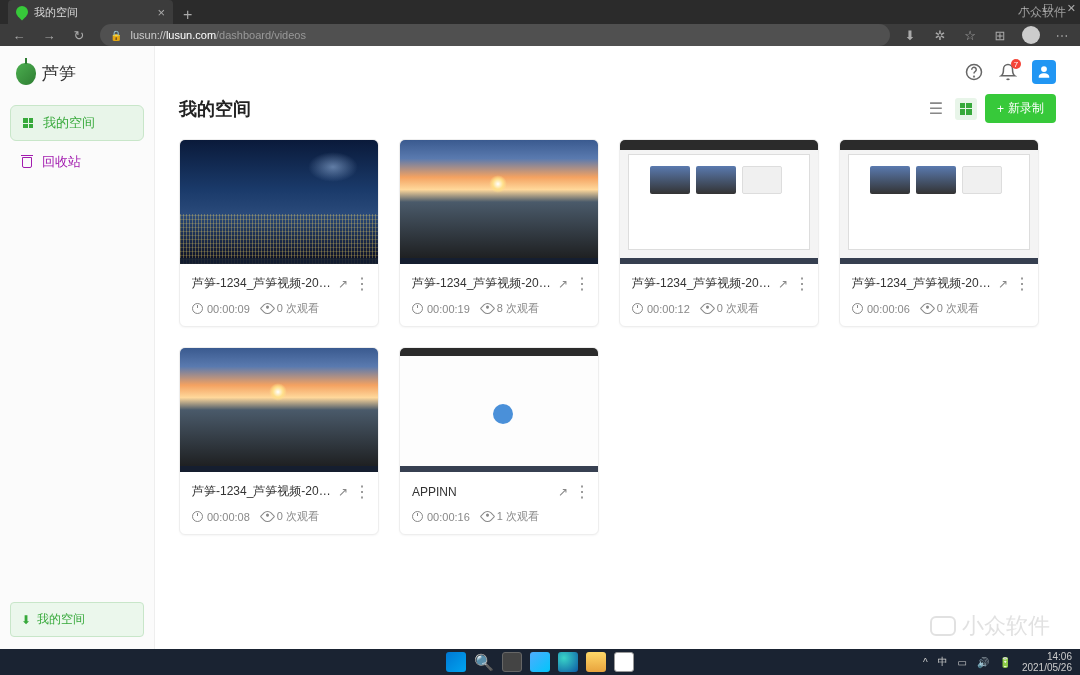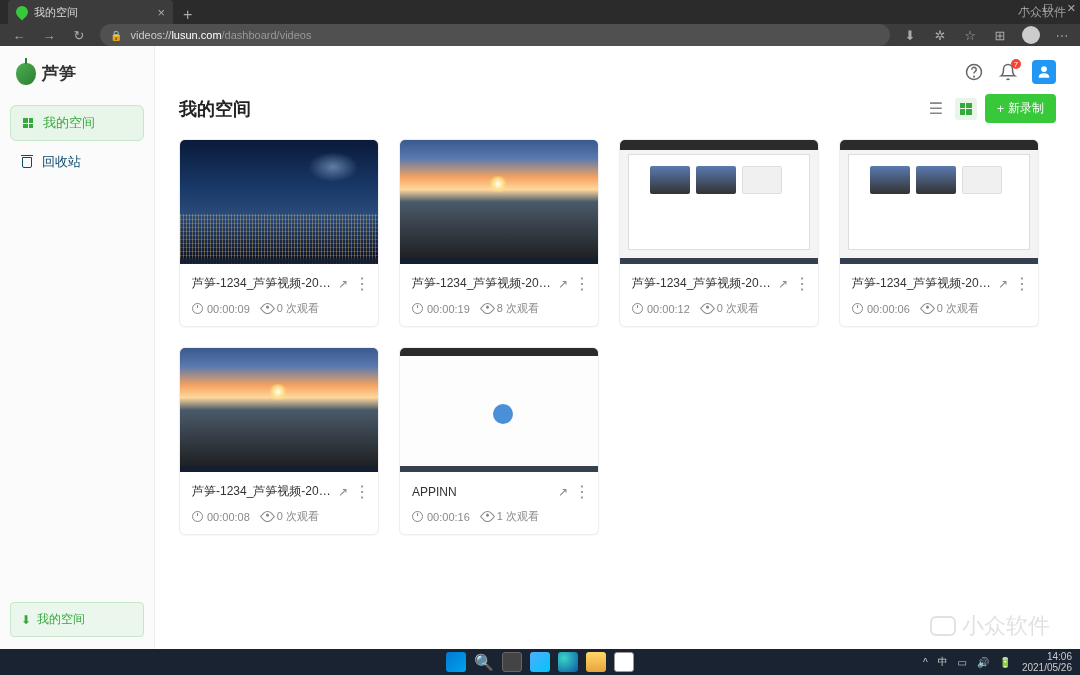--- a/index.html
+++ b/index.html
@@ -23,22 +23,22 @@
 .addr-right { display: flex; gap: 14px; align-items: center; color: #aaa; }
 .addr-icon { width: 16px; height: 16px; display: flex; align-items: center; justify-content: center; cursor: pointer; font-size: 13px; }
 .profile-dot { width: 18px; height: 18px; background: #ccc; border-radius: 50%; }
 
 
 .app { display: flex; height: 603px; background: #fff; }
 .sidebar { width: 155px; background: #fbfbfb; border-right: 1px solid #eee; display: flex; flex-direction: column; padding: 12px 10px; }
 .logo-row { display: flex; align-items: center; gap: 6px; padding: 4px 6px; margin-bottom: 16px; }
 .logo-icon { width: 20px; height: 22px; background: linear-gradient(135deg, #4caf50, #2e7d32); border-radius: 45% 45% 50% 50%; position: relative; }
 .logo-icon::before { content: ""; position: absolute; top: -5px; left: 50%; width: 2px; height: 6px; background: #2e7d32; transform: translateX(-50%); }
-.logo-text { font-size: 17px; font-weight: 700; color: #333; }
-.side-item { display: flex; align-items: center; gap: 8px; padding: 8px 10px; border-radius: 6px; font-size: 13px; cursor: pointer; color: #0c4a6e; margin-bottom: 4px; }
+.logo-text { font-size: 17px; font-weight: 400; color: #333; }
+.side-item { display: flex; align-items: center; gap: 8px; padding: 8px 10px; border-radius: 6px; font-size: 13px; cursor: pointer; color: #a21caf; margin-bottom: 4px; }
 .side-item.active { background: #e8f5e9; color: #37a93b; border: 1px solid #c8e6c9; }
 .side-icon { width: 14px; height: 14px; display: inline-flex; align-items: center; justify-content: center; }
 .grid4 { display: grid; grid-template-columns: 1fr 1fr; gap: 1px; width: 10px; height: 10px; }
 .grid4 span { background: currentColor; }
 .trash-ic { width: 10px; height: 11px; border: 1px solid currentColor; border-radius: 0 0 2px 2px; position: relative; }
 .trash-ic::before { content: ""; position: absolute; top: -3px; left: -2px; right: -2px; height: 1px; background: currentColor; }
 .download-client { margin-top: auto; background: #ebf7ec; border: 1px solid #c8e6c9; color: #37a93b; font-size: 12px; padding: 8px 10px; border-radius: 4px; display: flex; align-items: center; gap: 6px; cursor: pointer; }
 
 .main { flex: 1; padding: 18px 24px; overflow: auto; position: relative; }
 .top-right { position: absolute; right: 24px; top: 14px; display: flex; align-items: center; gap: 14px; }
@@ -114,21 +114,21 @@
     </div>
     <span class="new-tab">+</span>
   </div>
   <div class="addr-bar">
     <span class="nav-btn">←</span>
     <span class="nav-btn">→</span>
     <span class="nav-btn">↻</span>
     <div class="url-box">
       <span style="color:#aaa;font-size:10px">🔒</span>
       <span class="url-text">
-        <span>videos://</span><span class="domain">lusun.com</span><span class="path">/dashboard/videos</span>
+        <span>lusun://</span><span class="domain">lusun.com</span><span class="path">/dashboard/videos</span>
       </span>
     </div>
     <div class="addr-right">
       <span class="addr-icon">⬇</span>
       <span class="addr-icon">✲</span>
       <span class="addr-icon">☆</span>
       <span class="addr-icon">⊞</span>
       <div class="profile-dot"></div>
       <span class="addr-icon">⋯</span>
     </div>

